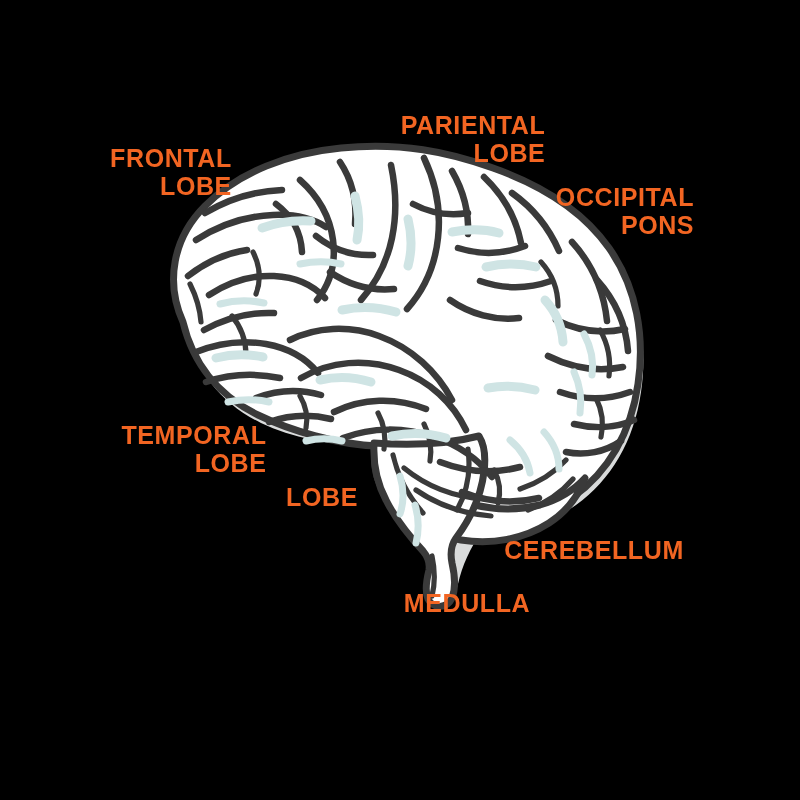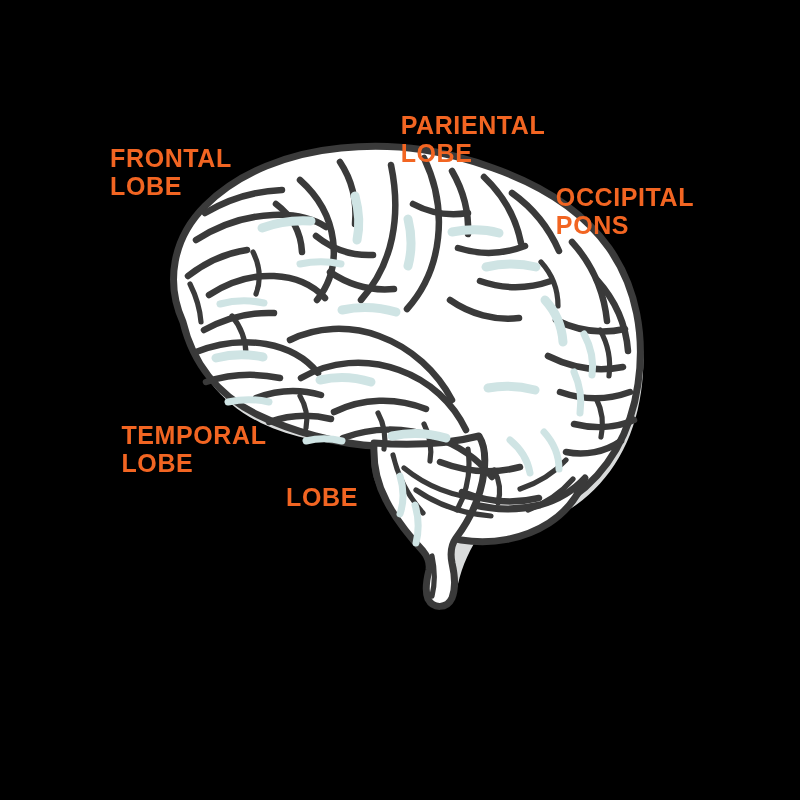--- a/index.html
+++ b/index.html
@@ -26,21 +26,21 @@
     height: 800px;
   }
   .label {
     position: absolute;
     color: #F26522;
     font-family: "Liberation Sans", sans-serif;
     font-weight: bold;
     font-size: 25px;
     letter-spacing: 0.6px;
     line-height: 1.12;
-    text-align: left;
+    text-align: right;
     white-space: pre-line;
     transform: translate(-50%, -50%);
     user-select: none;
   }
 </style>
 </head>
 <body>
 
 <div id="stage">
 
@@ -208,14 +208,16 @@
 
   <div class="label" style="left:171px; top:172px;">FRONTAL
 LOBE</div>
   <div class="label" style="left:473px; top:139px;">PARIENTAL
 LOBE</div>
   <div class="label" style="left:625px; top:211px;">OCCIPITAL
 PONS</div>
   <div class="label" style="left:194px; top:449px;">TEMPORAL
 LOBE</div>
   <div class="label" style="left:322px; top:497px;">LOBE</div>
+  <div class="label" style="left:594px; top:550px;">CEREBELLUM</div>
+  <div class="label" style="left:467px; top:603px;">MEDULLA</div>
 
 </div>
 
 </body></html>

